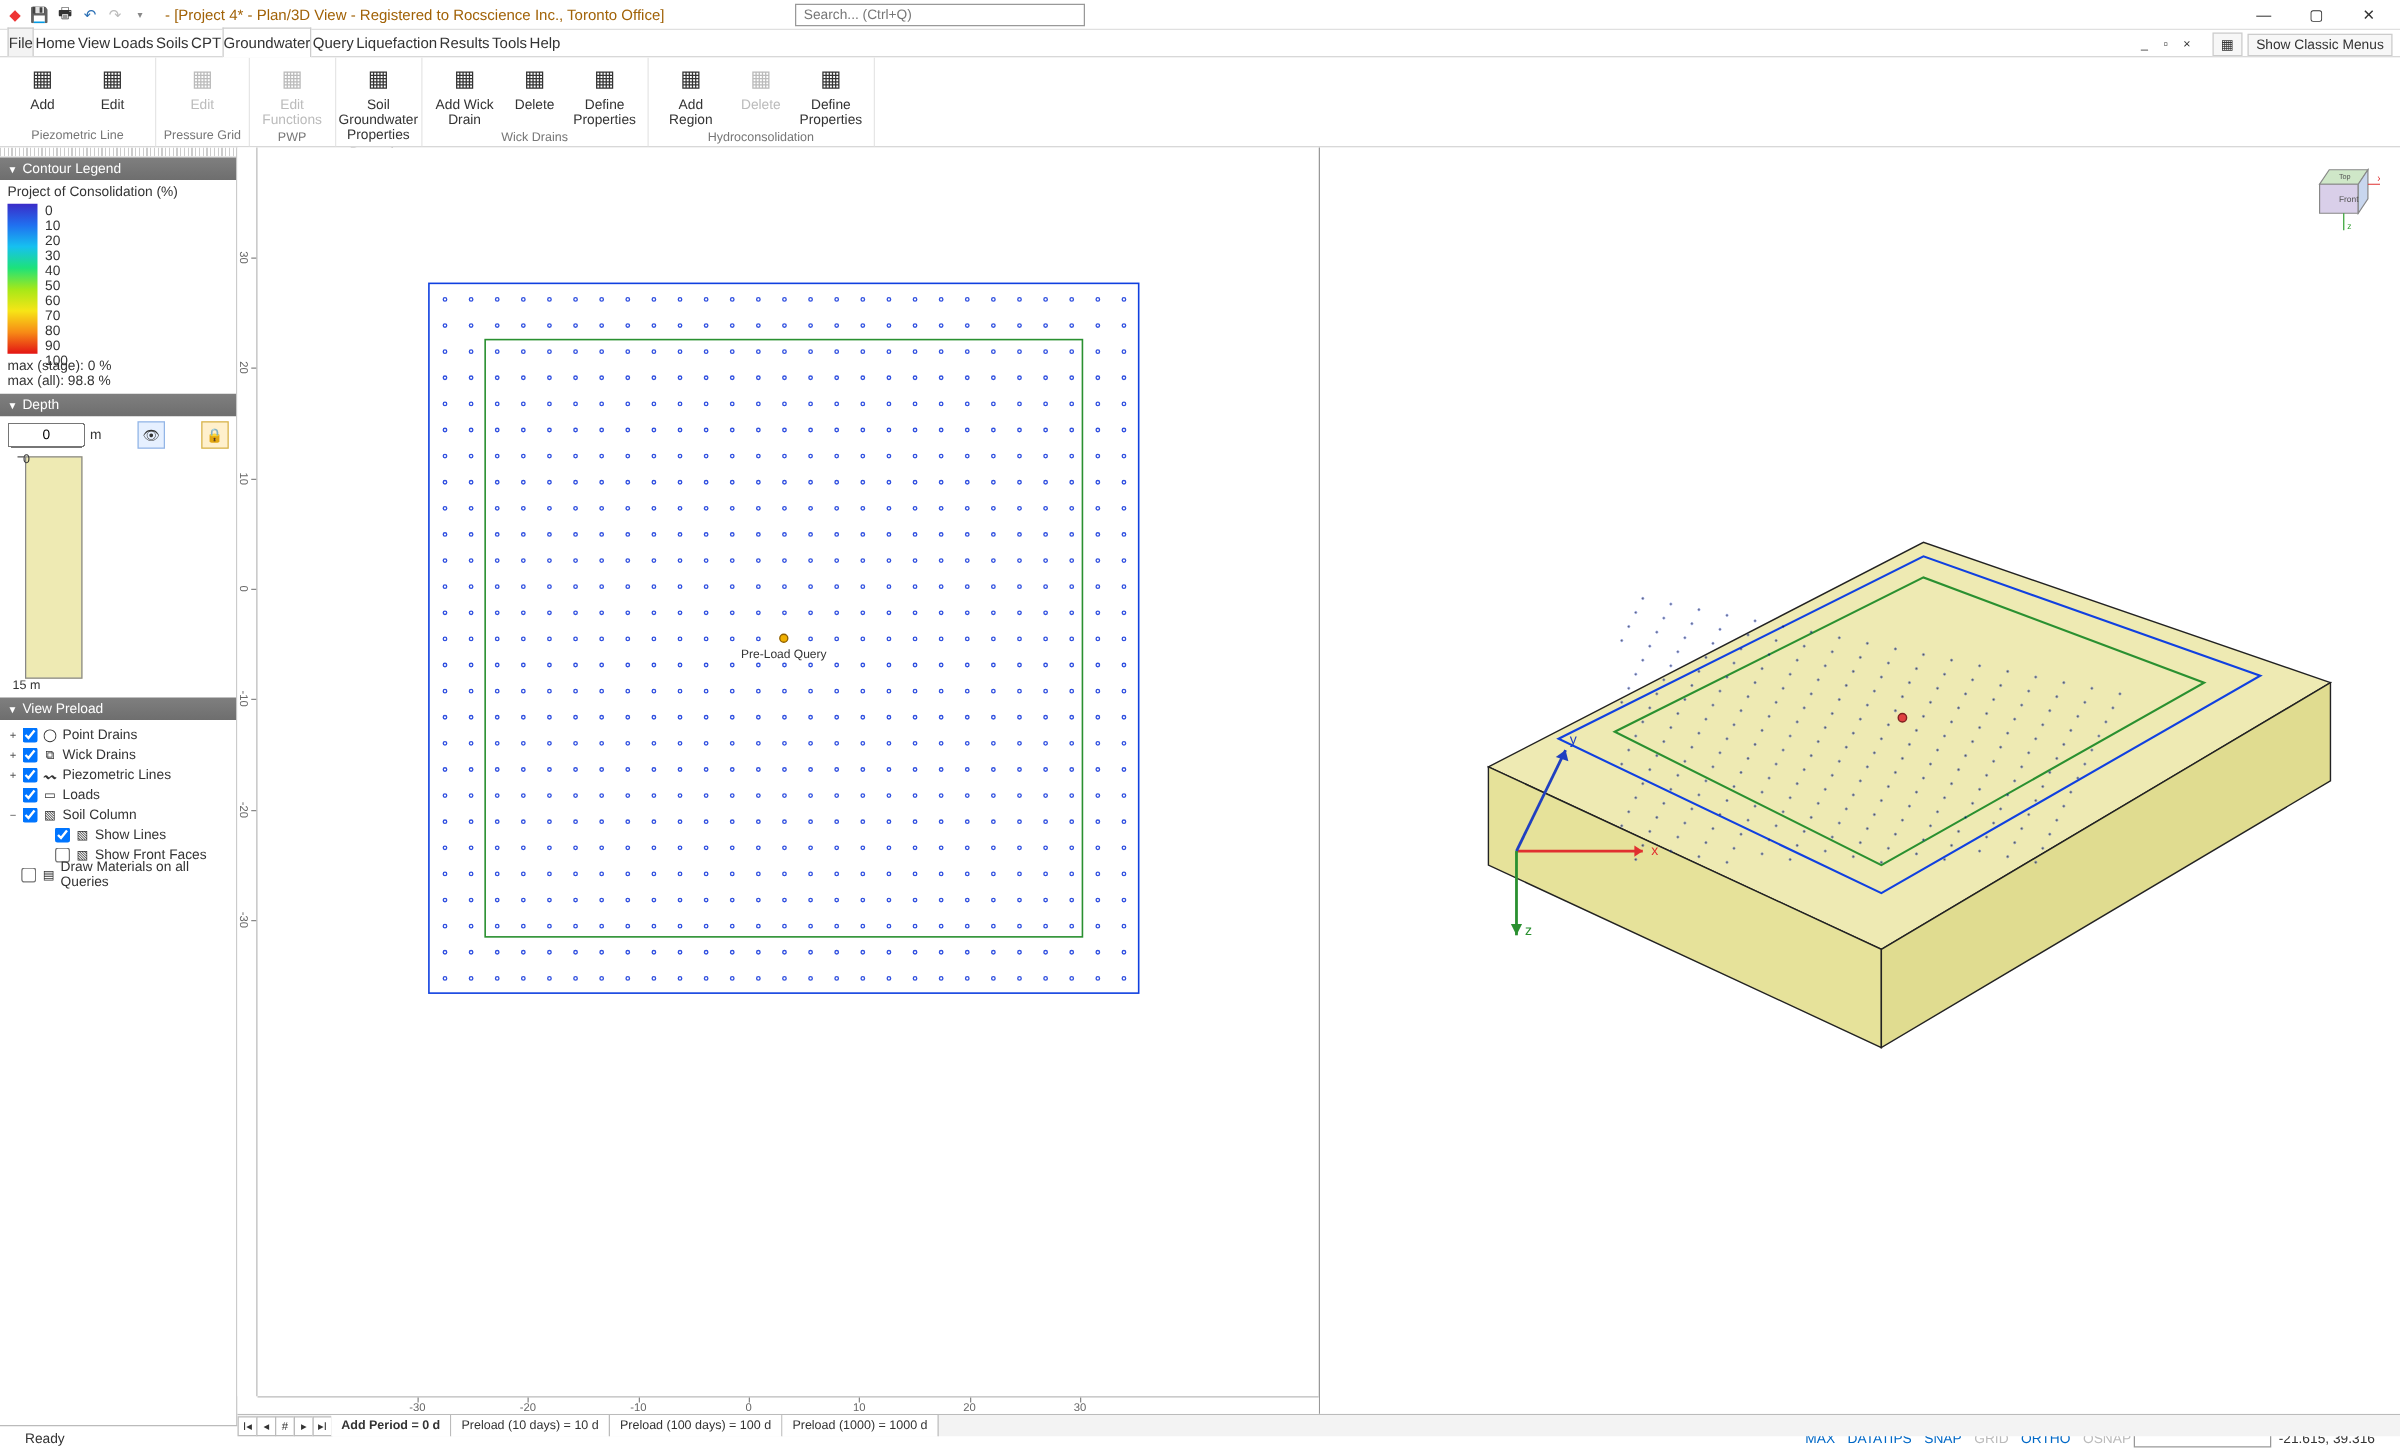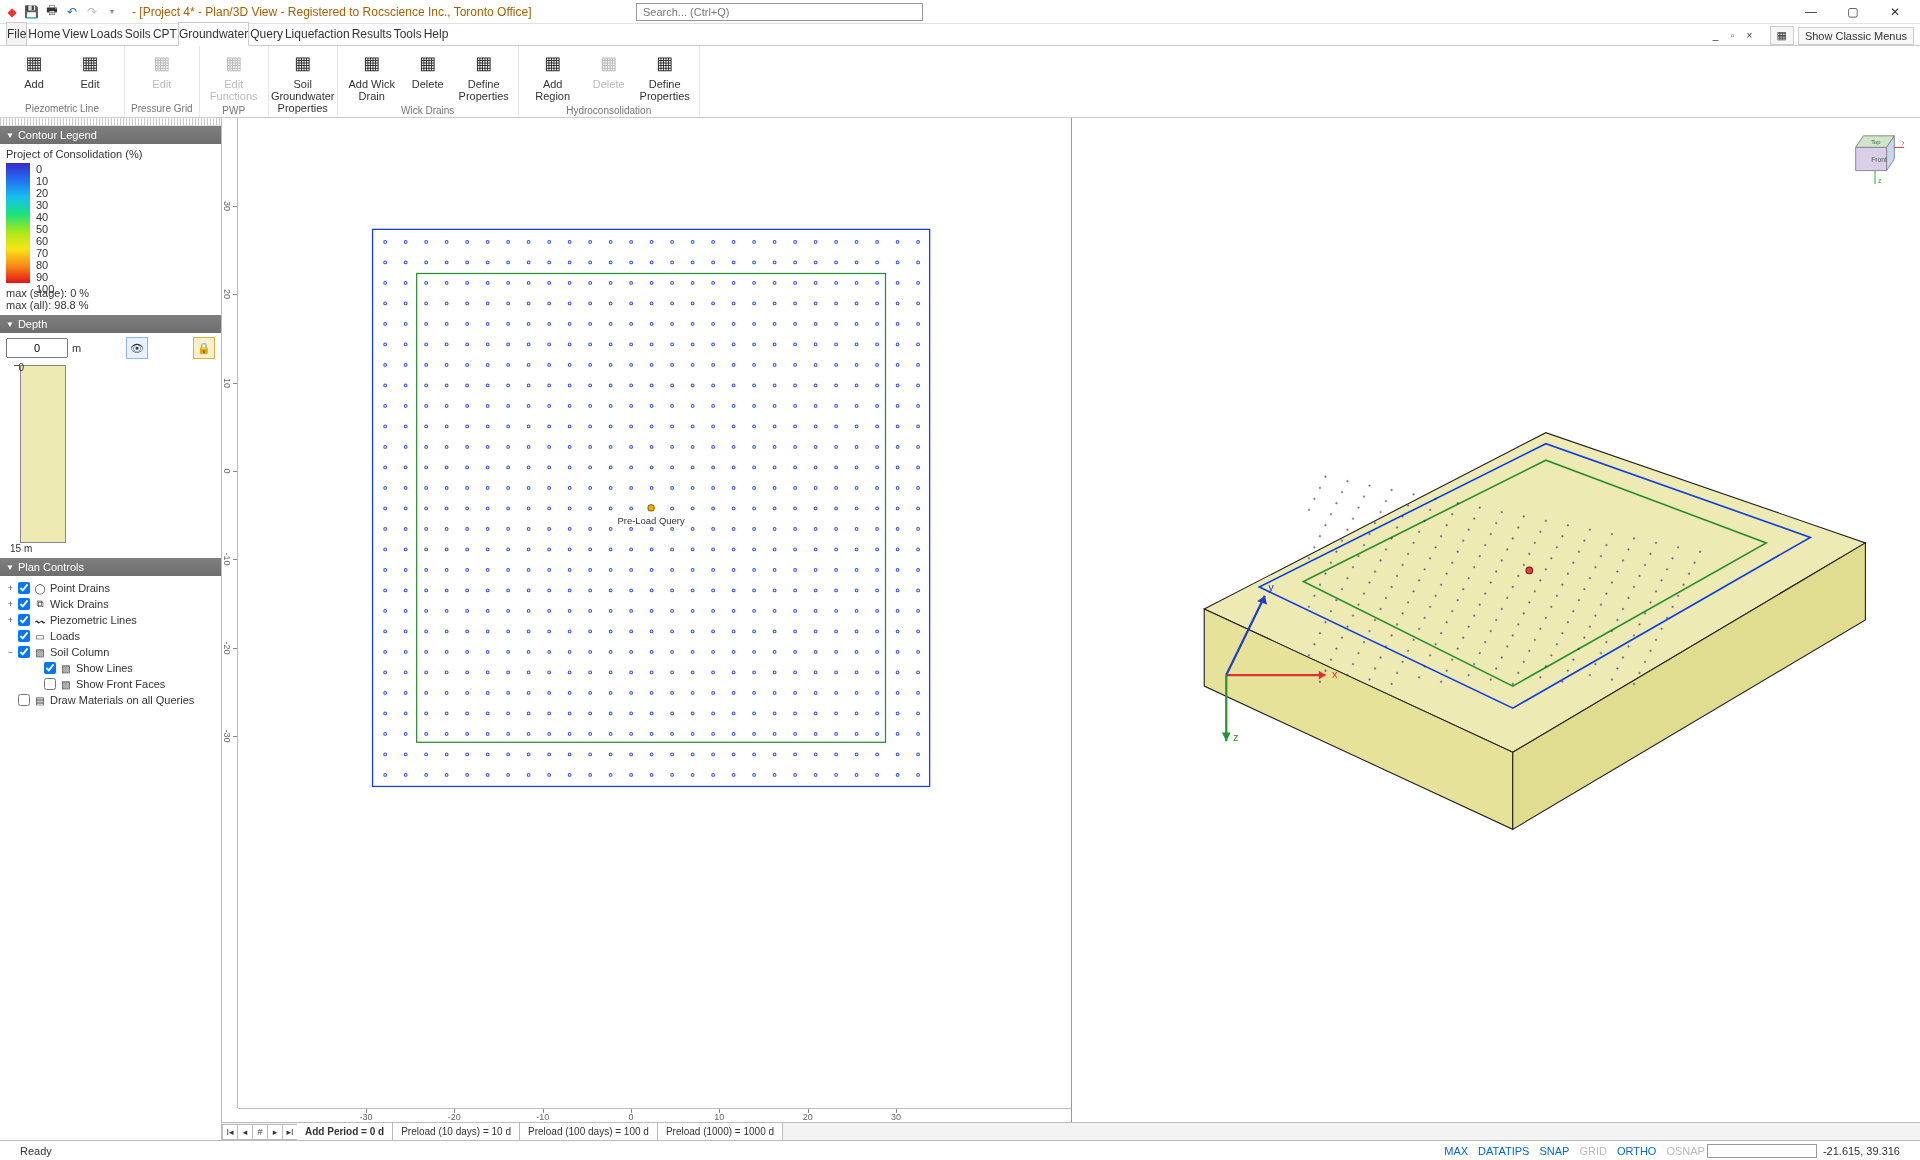--- a/index.html
+++ b/index.html
@@ -1,40 +1,40 @@
 <!DOCTYPE html>
 <html><head>
 <meta charset="utf-8">
 <style>
 * { box-sizing: border-box; margin: 0; padding: 0; font-family: "Segoe UI", Tahoma, sans-serif; }
 body { width: 1920px; height: 1160px; background: #fff; font-size: 11px; color: #333; overflow: hidden; display: flex; flex-direction: column; }
 .titlebar { height: 24px; background: #fff; display: flex; align-items: center; padding: 0 4px; border-bottom: 1px solid #e0e0e0; }
 .titlebar .qat { display: flex; gap: 4px; align-items: center; }
 .titlebar .qat-ic { width: 16px; height: 16px; display:flex;align-items:center;justify-content:center;font-size:12px; }
 .titlebar .title-text { margin-left: 12px; font-size: 12px; color: #a16207; }
-.search-box { position: absolute; left: 636px; top: 3px; width: 287px; height: 18px; border: 1px solid #999; font-size: 11px; padding: 0 6px; background:#fff; color:#777; display:flex; align-items:center; }
+.search-box { position: absolute; left: 636px; top: 3px; width: 232px; height: 18px; border: 1px solid #999; font-size: 11px; padding: 0 6px; background:#fff; color:#777; display:flex; align-items:center; }
 .win-controls { position:absolute; right:4px; top:0; display:flex; gap:0; }
 .win-controls div { width:42px; height:24px; display:flex;align-items:center;justify-content:center; font-size:12px;}
 .classic-row { position:absolute; right:6px; top:26px; display:flex; gap:4px; align-items:center; }
 .classic-btn { border:1px solid #ccc; padding:2px 6px; font-size:11px; background:#f7f7f7; }
 .mdic { display:flex; gap:1px; }
 .mdic div{ width:16px; height:16px; display:flex;align-items:center;justify-content:center;font-size:10px;}
 .menutabs { height: 22px; display: flex; align-items: flex-end; padding-left: 6px; border-bottom: 1px solid #ccc; }
 .menutabs .tab { padding: 4px 0; font-size: 12px; color:#333; border:1px solid transparent; border-bottom:0; }
 .menutabs .tab.file { background:#f3f3f3; border:1px solid #ccc; border-bottom:0; }
 .menutabs .tab.active { background:#fff; border:1px solid #ccc; border-bottom:1px solid #fff; position:relative; top:1px; }
 .ribbon { height: 72px; background:#fff; border-bottom:1px solid #ccc; display:flex; }
 .rgroup { display:flex; flex-direction:column; align-items:center; border-right:1px solid #e6e6e6; padding: 0 6px 2px 6px; }
 .rgroup .buttons { display:flex; gap:0; flex:1; align-items:flex-start; padding-top:3px;}
 .rbtn { display:flex; flex-direction:column; align-items:center; width:56px; padding:2px 0; text-align:center; font-size:11px; line-height:12px; }
 .rbtn.disabled { color:#bbb; }
 .rbtn .ric { width:28px;height:24px;margin-bottom:3px; display:flex;align-items:center;justify-content:center;font-size:18px;}
 .rgroup .glabel { font-size:10px; color:#767676; padding:1px 0;}
 .workspace { flex:1; display:flex; min-height:0; }
-.sidepanel { width:222px; background:#fff; border-right:1px solid #bbb; display:flex; flex-direction:column; overflow:hidden;}
+.sidepanel { width:190px; background:#fff; border-right:1px solid #bbb; display:flex; flex-direction:column; overflow:hidden;}
 .sidepanel .handle { height:8px; background:repeating-linear-gradient(90deg,#ccc 0 1px,transparent 1px 3px); border-bottom:1px solid #ddd;}
 .panel-hdr { background:linear-gradient(#7f7f7f,#6e6e6e); color:#fff; padding:3px 6px; font-size:11px; display:flex; align-items:center; gap:4px;}
 .panel-hdr::before{content:"▼"; font-size:8px;}
 .legend-body { padding:4px 6px; font-family: "Courier New", monospace; font-size:11px;}
 .legend-scale { display:flex; }
 .gradbar { width:24px; height:120px; background:linear-gradient(to bottom,#3a2cc8,#2070f0,#16c0f0,#1de27a,#a6e818,#f7e516,#f78b16,#e31414);}
 .gradlabels { display:flex; flex-direction:column; justify-content:space-between; padding-left:6px; height:120px;}
 .depth-body { padding:4px 6px; }
 .depth-input-row{ display:flex; gap:4px; align-items:center;}
 .depth-input-row input{ width:62px; height:20px; text-align:center; font-size:11px;}
@@ -245,21 +245,21 @@
       <div class="soilcol">
         <div class="top0">
             <div class="tick" style="top:0;"></div>
           </div>
         <div class="bar"></div>
       </div>
       <div class="botlabel">15 m</div>
     </div>
 
     <div class="panel-hdr">
-      <span>Plan Controls</span>
+      <span>View Preload</span>
     </div>
     <div class="view-body" id="viewbody">
         <div class="tree-row">
           <span class="exp">+</span>
    <input type="checkbox" checked="" style="">
    <span class="ico">◯</span>
    <span>Point Drains</span>
         </div>
         <div class="tree-row">
           <span class="exp">+</span>

